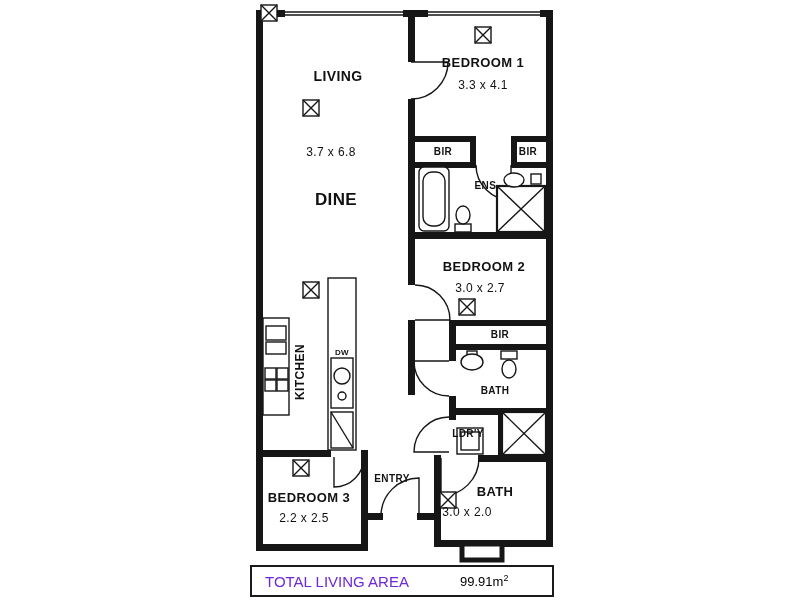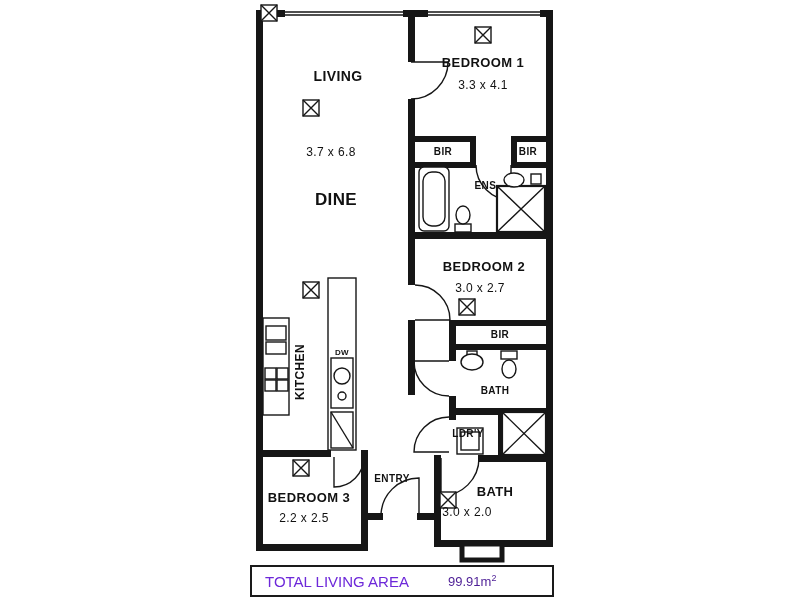--- a/index.html
+++ b/index.html
@@ -19,22 +19,22 @@
   }
   .footer {
     position:absolute; left:250px; top:565px; width:300px; height:28px;
     border:2px solid #1a1a1a; background:#fff;
   }
   .f-label {
     position:absolute; left:13px; top:50%; transform:translateY(-50%);
     font-size:15px; color:#6d28d9;
   }
   .f-value {
-    position:absolute; left:196px; top:50%; transform:translateY(-50%);
-    font-size:13px; color:#4c1d95;
+    position:absolute; left:208px; top:50%; transform:translateY(-50%);
+    font-size:13px; color:#000000;
   }
   .f-value sup { font-size:9px; }
 </style>
 </head>
 <body>
 
 <div class="stage">
 
   <svg width="800" height="600" viewBox="0 0 800 600">
 

